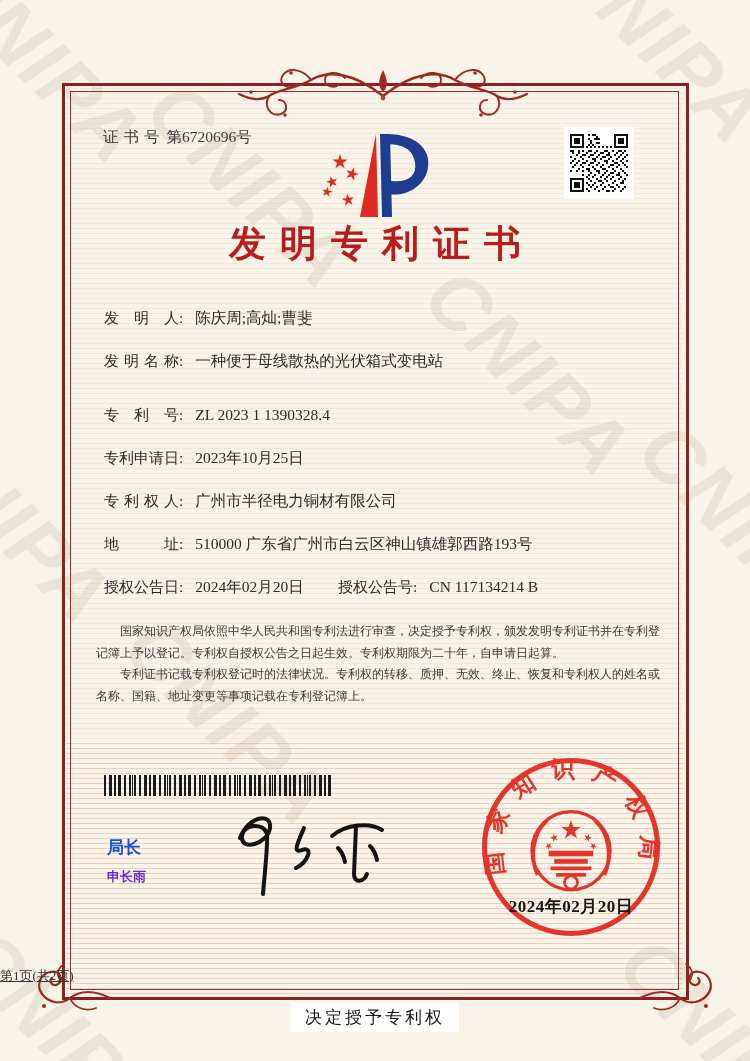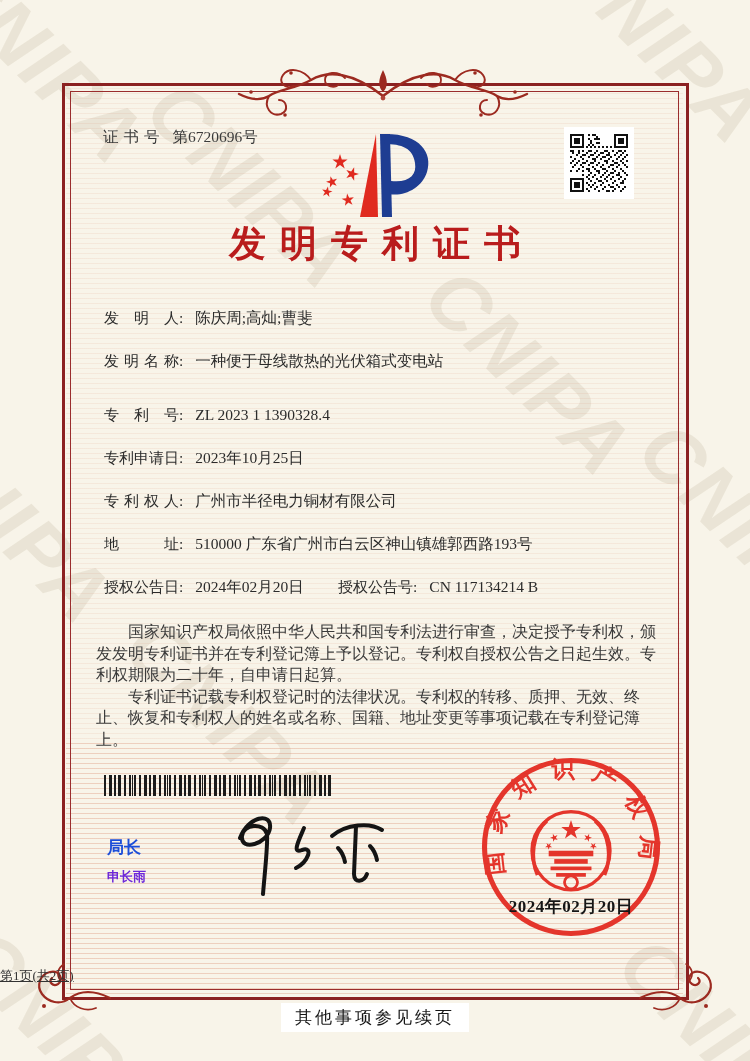--- a/index.html
+++ b/index.html
@@ -24,40 +24,40 @@
     background:repeating-linear-gradient(0deg,rgba(213,122,90,0.22) 0 1px,rgba(0,0,0,0) 1px 5px);}
   
   .frame-outer{position:absolute;left:62px;top:83px;width:621px;height:911px;
     border:3px solid #8b2121;z-index:3;}
   .frame-inner{position:absolute;left:70px;top:91px;width:607px;height:897px;
     border:1px solid #9a2d2d;z-index:3;}
   .ornament{position:absolute;z-index:4;}
   
   .certno{position:absolute;left:103px;top:127px;z-index:5;
     font-size:15.5px;color:#3a3a3a;}
-  .certno .p{letter-spacing:5px;margin-right:8px;}
+  .certno .p{letter-spacing:5px;margin-right:2px;}
   .qr-box{position:absolute;left:564px;top:127px;width:70px;height:72px;
     background:#ffffff;z-index:5;display:flex;align-items:center;justify-content:center;}
   .logo{position:absolute;left:314px;top:131px;z-index:5;}
   .title{position:absolute;left:0;right:0;top:219px;z-index:5;
     text-align:center;font-size:37px;font-weight:bold;color:#b91c1c;
     letter-spacing:14px;text-indent:14px;}
   
   .fields{position:absolute;left:104px;top:308px;width:560px;z-index:5;color:#2b2b2b;}
   .row{margin-bottom:23px;font-size:15.5px;line-height:20px;white-space:nowrap;}
   .row.first{margin-bottom:34px;}
   .lbl{display:inline-block;width:75px;font-size:15px;
     text-align:justify;text-align-last:justify;vertical-align:bottom;}
   .colon::after{content:":";}
   .val{margin-left:12px;font-size:15.5px;}
   .grant-row{display:flex;}
   .grant-col1{width:234px;}
   
   .body-text{position:absolute;left:96px;top:621px;width:570px;z-index:5;
-    font-size:16px;line-height:21.5px;color:#3a3a3a;}
+    font-size:12px;line-height:21.5px;color:#3a3a3a;}
   .body-text p{margin:0;text-indent:2em;}
   
   .barcode{position:absolute;left:104px;top:775px;width:228px;height:21px;z-index:5;
     background-image:
       repeating-linear-gradient(90deg,#1b1b1b 0 2px,rgba(0,0,0,0) 2px 5px),
       repeating-linear-gradient(90deg,#1b1b1b 0 1px,rgba(0,0,0,0) 1px 7px);}
   
   .sig-title{position:absolute;left:107px;top:836px;z-index:5;
     font-family:"Liberation Sans",sans-serif;font-weight:600;font-size:17px;color:#1d4ed8;}
   .sig-name{position:absolute;left:107px;top:868px;z-index:5;
@@ -254,16 +254,16 @@
       <rect x="82" y="113" width="36" height="5"></rect>
       <rect x="78" y="121" width="44" height="4"></rect>
       <rect x="84" y="128" width="32" height="4"></rect>
       <circle cx="100" cy="138" r="7" fill="none" stroke="#e3261d" stroke-width="3"></circle>
     </g>
   </svg>
   <div class="seal-date">2024年02月20日</div>
 
   <div class="page-info">第1页(共2页)</div>
   <div class="note-wrap">
-    <span class="note">其他事项参见续页</span>
+    <span class="note">决定授予专利权</span>
   </div>
 
 </div>
 
 </body></html>

